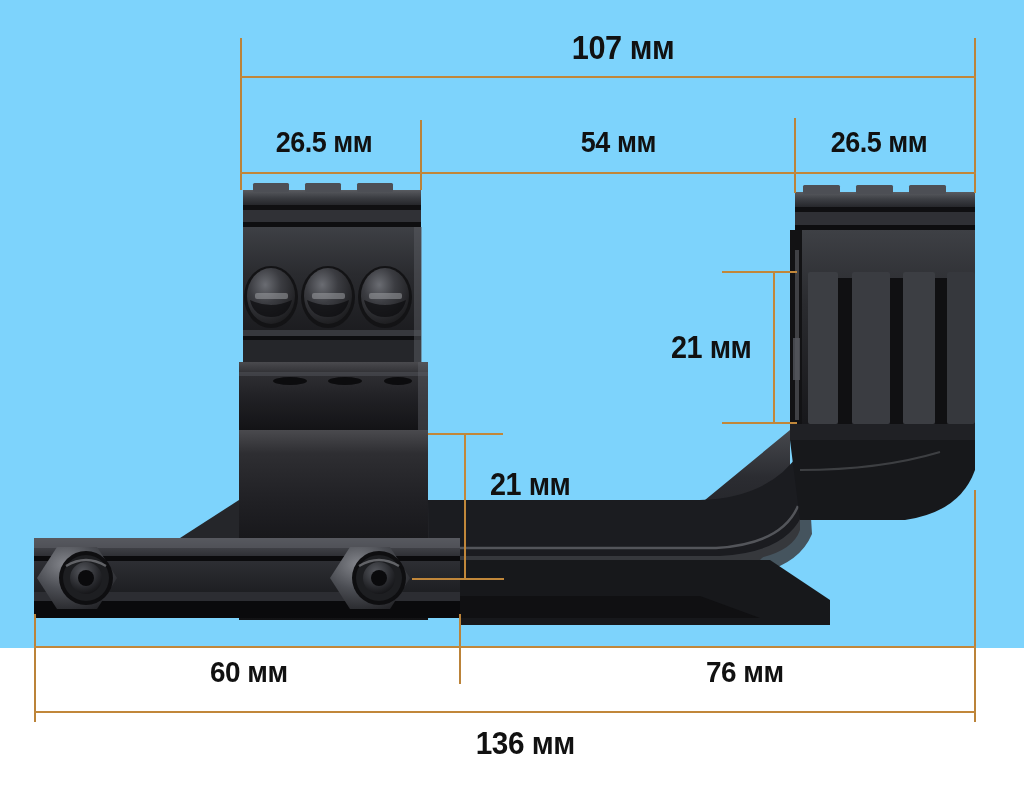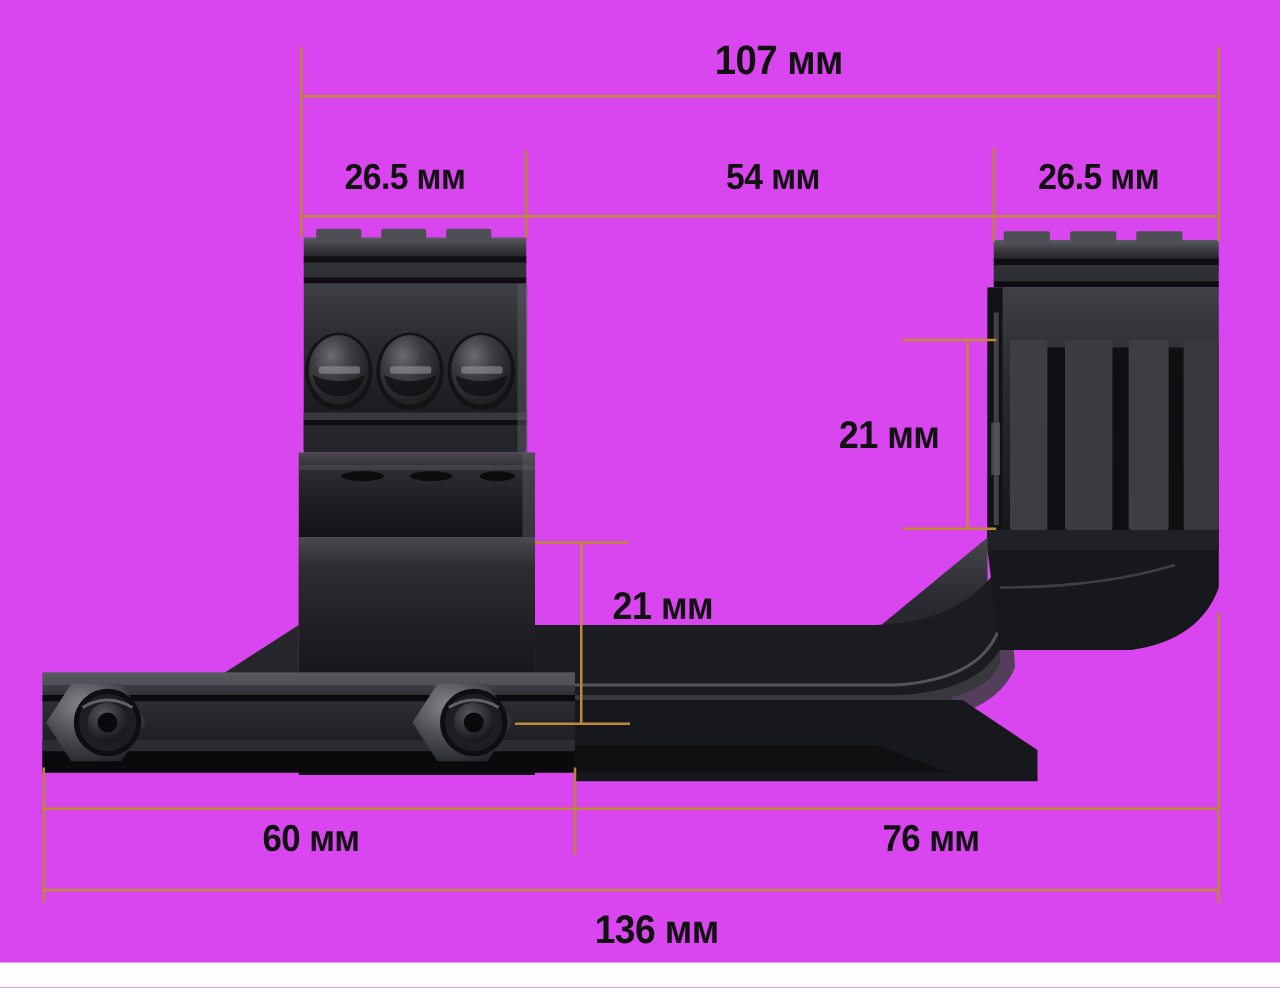--- a/index.html
+++ b/index.html
@@ -2,21 +2,21 @@
 <html><head>
 <meta charset="utf-8">
 <style>
   html,body{margin:0;padding:0;}
   body{
     width:1024px;height:790px;
     background:#ffffff;
     font-family:"Liberation Sans","DejaVu Sans",sans-serif;
     overflow:hidden;
   }
-  #stage{position:relative;width:1024px;height:770px;background:#d946ef;}
+  #stage{position:relative;width:1024px;height:648px;background:#7dd3fc;}
 
   
   .dline{position:absolute;background:#c1873a;}
   .dline.h{height:2px;}
   .dline.v{width:2px;}
   .ext{position:absolute;width:2px;background:#bb8339;}
 
   .dlabel{
     position:absolute;
     color:#111111;

